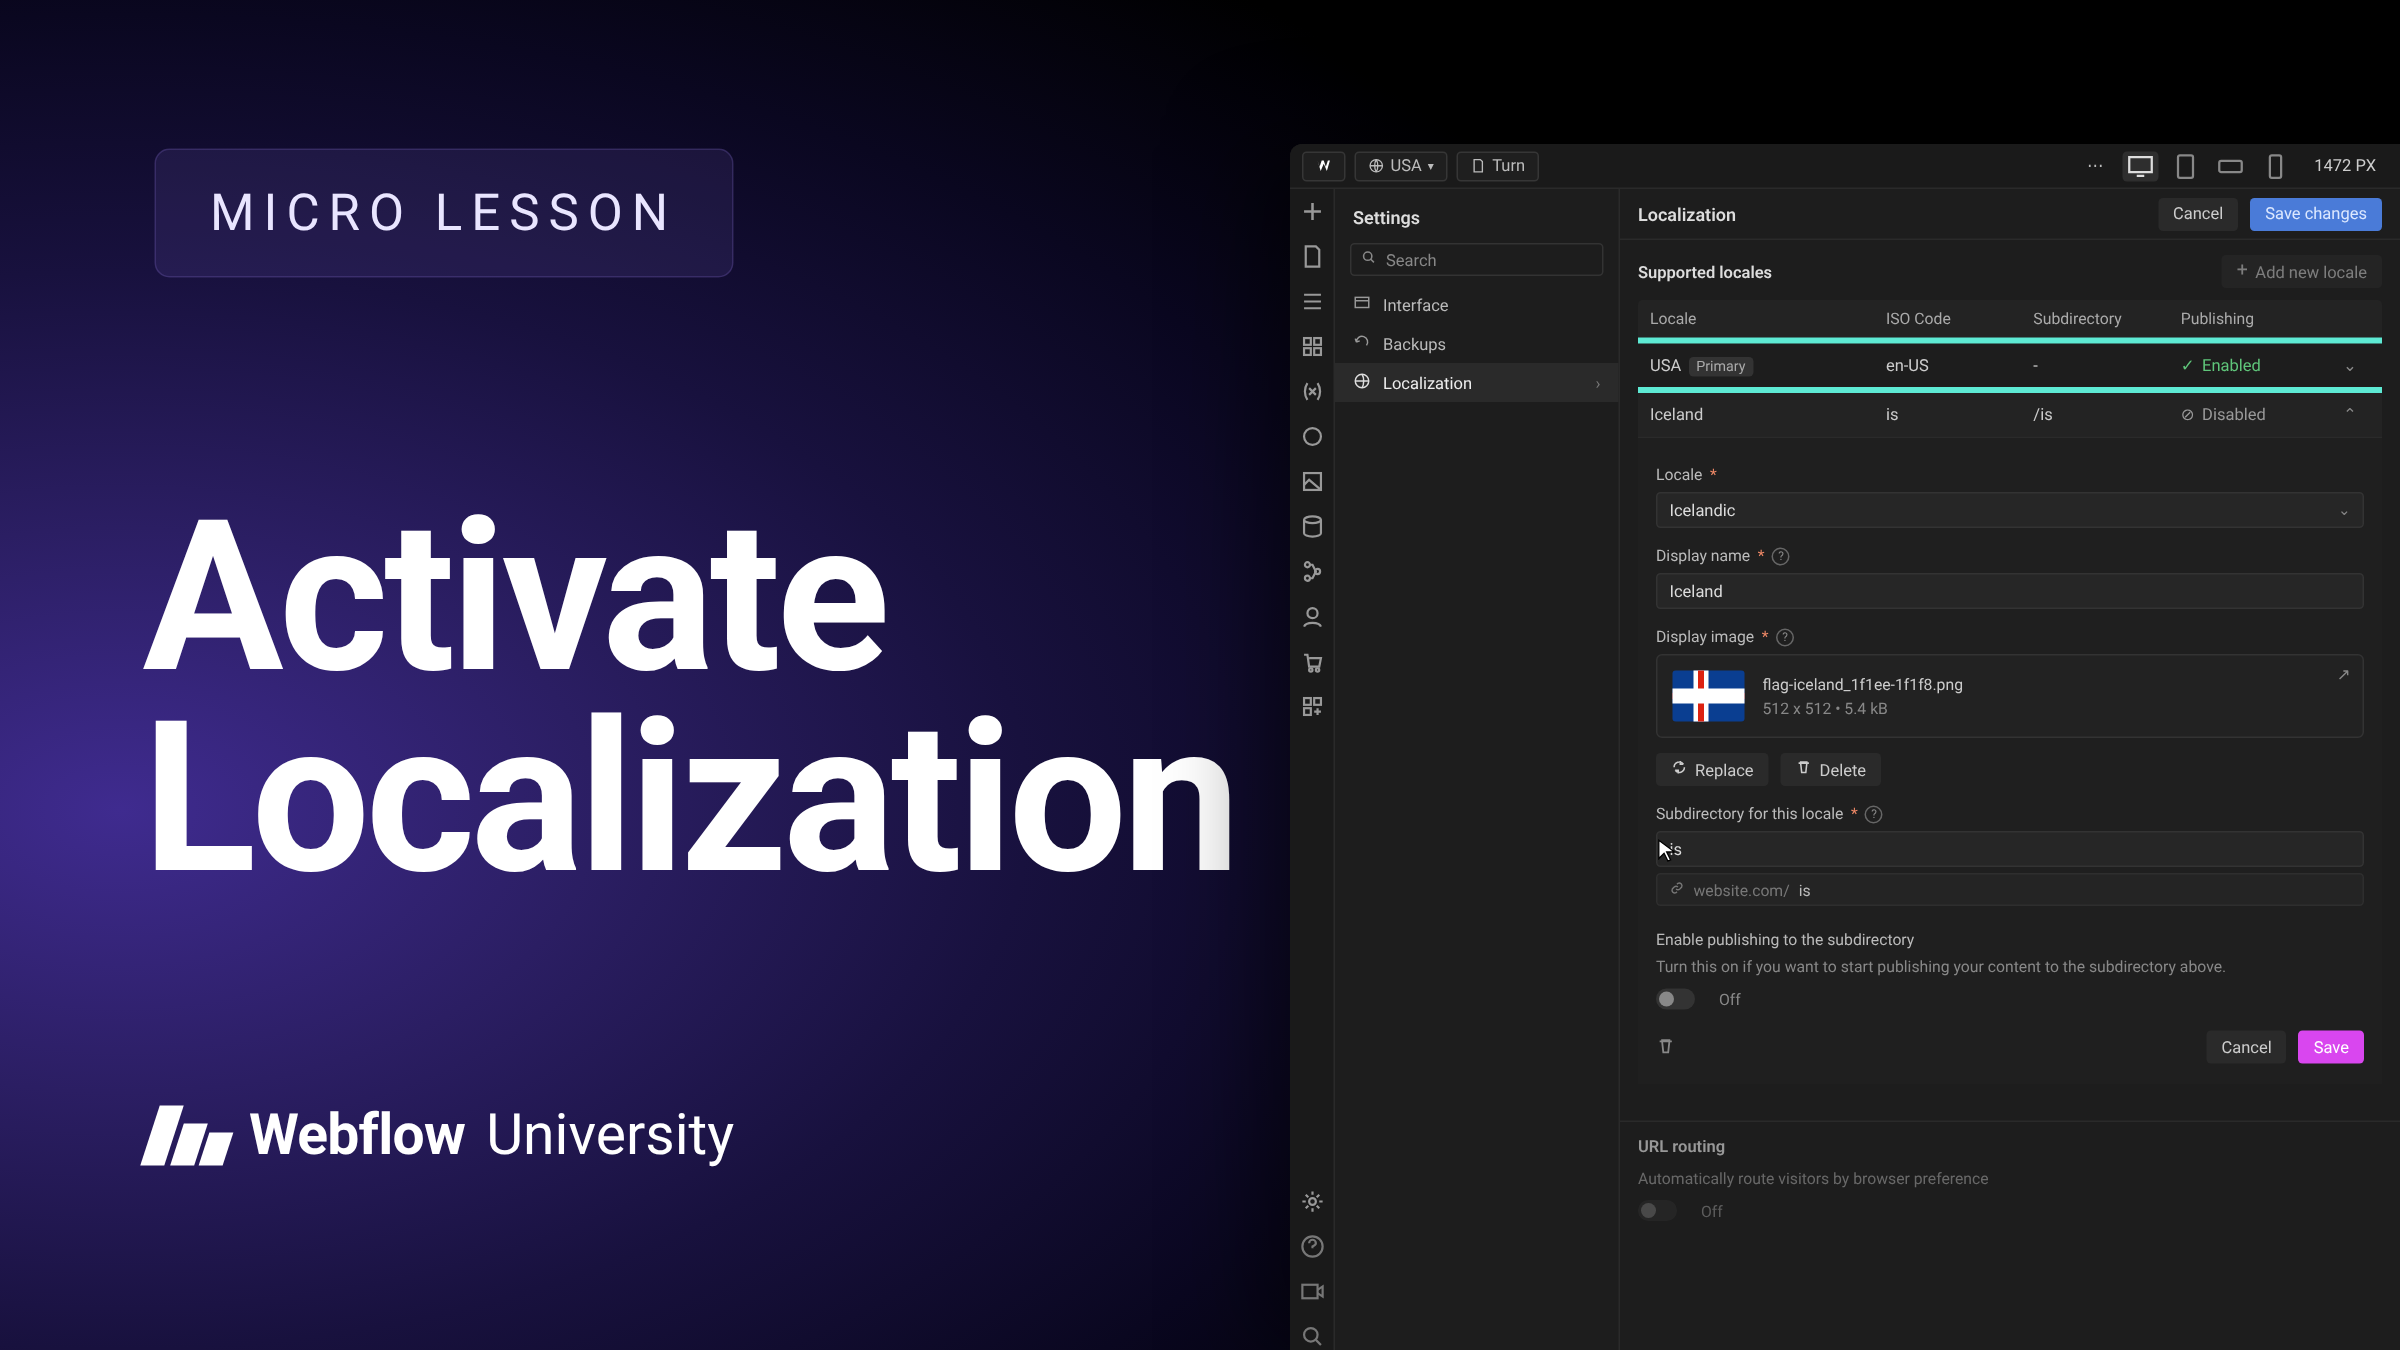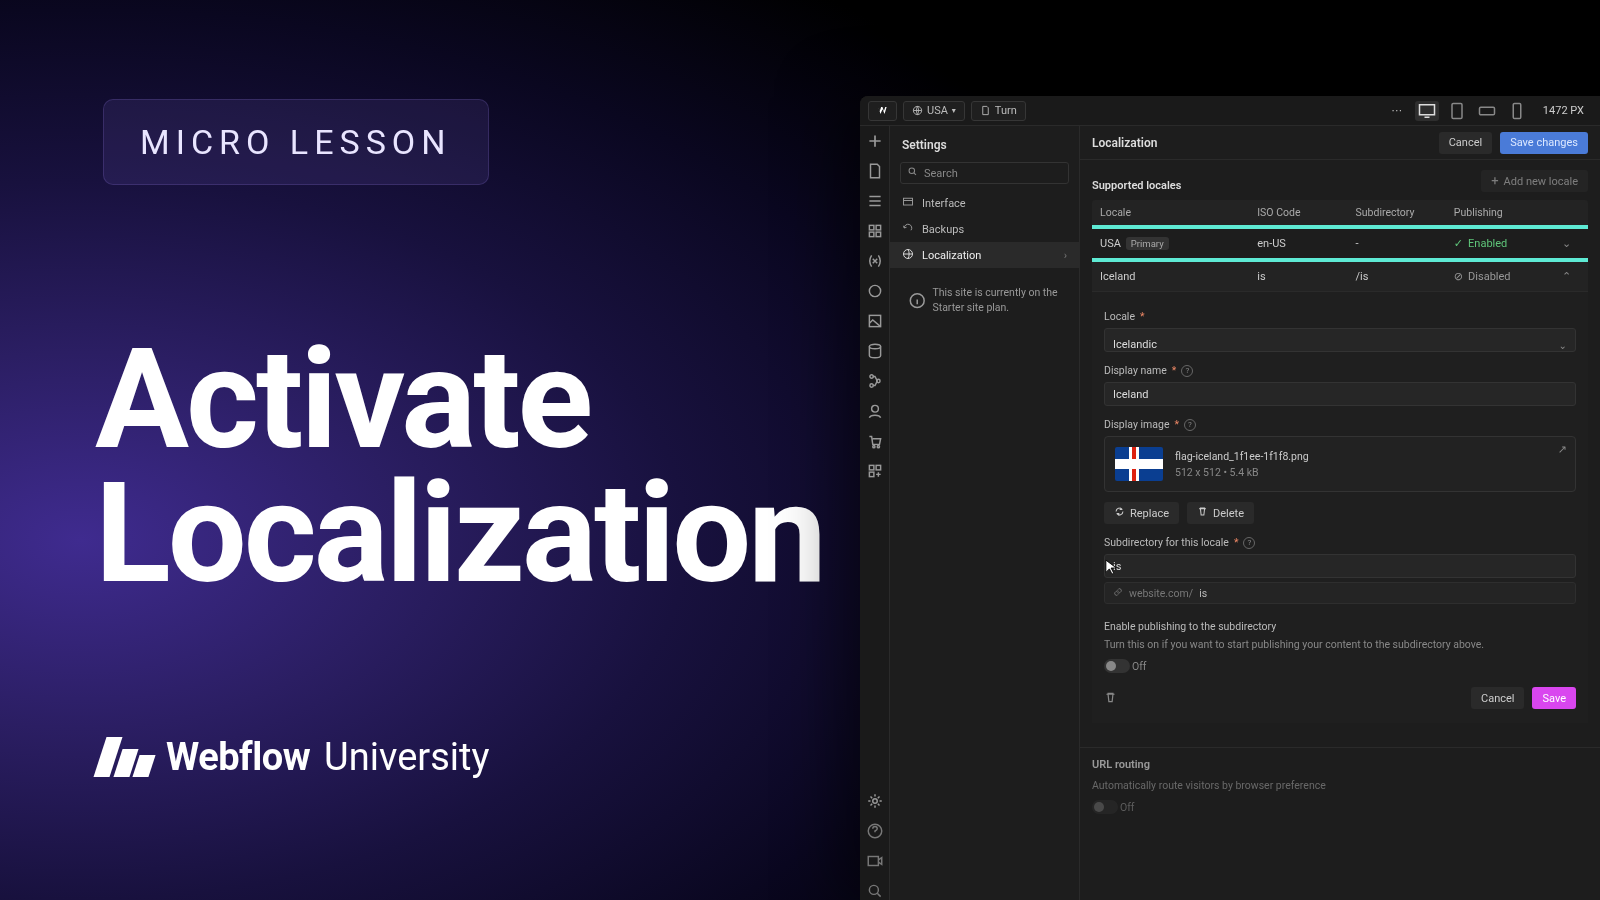--- a/index.html
+++ b/index.html
@@ -33,47 +33,47 @@
 .nav-item .chev{margin-left:auto;color:#777}
 .note{margin:10px;padding:8px;font-size:10.5px;color:#999;line-height:1.4;display:flex;gap:6px}
 .main{flex:1;background:#1d1d1d;overflow-y:auto}
 .main-hd{height:34px;border-bottom:1px solid #2a2a2a;display:flex;align-items:center;padding:0 12px;gap:8px}
 .main-hd h3{font-size:12px;color:#ddd;font-weight:600;flex:1}
 .btn{height:22px;padding:0 10px;border-radius:3px;font-size:11px;border:none;cursor:pointer;display:inline-flex;align-items:center;gap:5px}
 .btn.ghost{background:#2a2a2a;color:#ccc}
 .btn.primary{background:#d946ef;color:#fff}
 .btn.soft{background:#4a7bd8;color:#dce8ff}
 .section{padding:10px 12px}
-.sec-hd{display:flex;align-items:flex-end;margin-bottom:8px}
+.sec-hd{display:flex;align-items:center;margin-bottom:8px}
 .sec-hd h4{font-size:11px;color:#ddd;font-weight:600;flex:1}
 .tbl-h{display:grid;grid-template-columns:1.6fr 1fr 1fr 1.1fr 18px;font-size:10.5px;color:#aaa;padding:6px 8px;background:#232323;border-radius:3px 3px 0 0}
 .tbl-r{display:grid;grid-template-columns:1.6fr 1fr 1fr 1.1fr 18px;font-size:11px;color:#ccc;padding:8px;border-top:4px solid #5eead4;align-items:center;cursor:pointer}
 .tag{font-size:9.5px;background:#333;color:#aaa;padding:1px 5px;border-radius:3px;margin-left:5px}
 .pub{display:flex;align-items:center;gap:5px}
 .pub.en{color:#5fc57a}
 .pub.dis{color:#999}
 .form{padding:6px 12px 14px;border-top:1px solid #2a2a2a;background:#1f1f1f}
 .lbl{font-size:10.5px;color:#bbb;margin:12px 0 5px;display:flex;align-items:center;gap:5px}
 .req{color:#e86}
 .help{width:12px;height:12px;border:1px solid #666;border-radius:50%;font-size:8px;color:#888;display:inline-flex;align-items:center;justify-content:center}
 .inp,.sel{width:100%;height:24px;background:#262626;border:1px solid #333;border-radius:3px;color:#ddd;font-size:11px;padding:0 8px;outline:none}
-.sel{display:flex;align-items:flex-end;justify-content:space-between;cursor:pointer}
+.sel{display:flex;align-items:center;justify-content:space-between;cursor:pointer}
 .img-card{border:1px solid #333;border-radius:4px;padding:10px;display:flex;align-items:center;gap:12px;background:#222;margin-top:4px;position:relative}
 .flag{width:48px;height:34px;background:#0a3e91;position:relative;border-radius:2px}
 .flag::before{content:'';position:absolute;left:14px;top:0;width:10px;height:100%;background:#fff}
 .flag::after{content:'';position:absolute;top:12px;left:0;width:100%;height:10px;background:#fff}
 .flag .cr1{position:absolute;left:17px;top:0;width:4px;height:100%;background:#d21}
 .flag .cr2{position:absolute;top:15px;left:0;width:100%;height:4px;background:#d21}
 .expand{position:absolute;top:6px;right:8px;color:#888;font-size:11px}
 .img-meta{font-size:10.5px;color:#ccc}
 .img-meta .dim{color:#888;margin-top:3px}
 .btn-row{display:flex;gap:8px;margin-top:10px}
 .urlhint{height:22px;background:#242424;border:1px solid #2e2e2e;border-radius:3px;display:flex;align-items:center;padding:0 8px;gap:6px;font-size:10.5px;color:#777;margin-top:4px}
 .urlhint .hl{color:#bbb}
-.toggle-row{display:flex;align-items:center;gap:2px;margin-top:8px}
+.toggle-row{display:flex;align-items:center;gap:16px;margin-top:8px}
 .tog{width:26px;height:14px;background:#333;border-radius:7px;position:relative;cursor:pointer}
 .tog::after{content:'';position:absolute;width:10px;height:10px;background:#888;border-radius:50%;top:2px;left:2px}
 .footer-btns{display:flex;justify-content:flex-end;gap:8px;margin-top:14px;align-items:center}
 .trash{color:#888;margin-right:auto;cursor:pointer}
 .divider{height:1px;background:#2a2a2a;margin:14px 0 0}
 .sub-desc{font-size:10.5px;color:#888;margin-top:3px}
 .cursor{position:absolute;width:14px;height:18px;pointer-events:none}
 svg{width:100%;height:100%}
 </style>
 </head>
@@ -273,27 +273,20 @@
               </svg></span>
             <span>Backups</span>
           </div>
         <div class="nav-item active">
             <span><svg width="12" height="12" viewBox="0 0 16 16" fill="none" stroke="#ddd" stroke-width="1.3">
                 <circle cx="8" cy="8" r="6"></circle>
                 <path d="M2 8h12M8 2c2 3 2 9 0 12"></path>
               </svg></span>
             <span>Localization</span>
             <span class="chev">›</span>
-          </div>
-        <div class="note">
-            <span><svg width="12" height="12" viewBox="0 0 16 16" fill="none" stroke="#999" stroke-width="1.3">
-                <circle cx="8" cy="8" r="6"></circle>
-                <path d="M8 5v0M8 7v4"></path>
-              </svg></span>
-            <span>This site is currently on the Starter site plan.</span>
           </div>
       </div>
 
       <div class="main">
         <div class="main-hd">
           <h3>Localization</h3>
           <button class="btn ghost">Cancel</button>
           <button class="btn soft">Save changes</button>
         </div>
 

